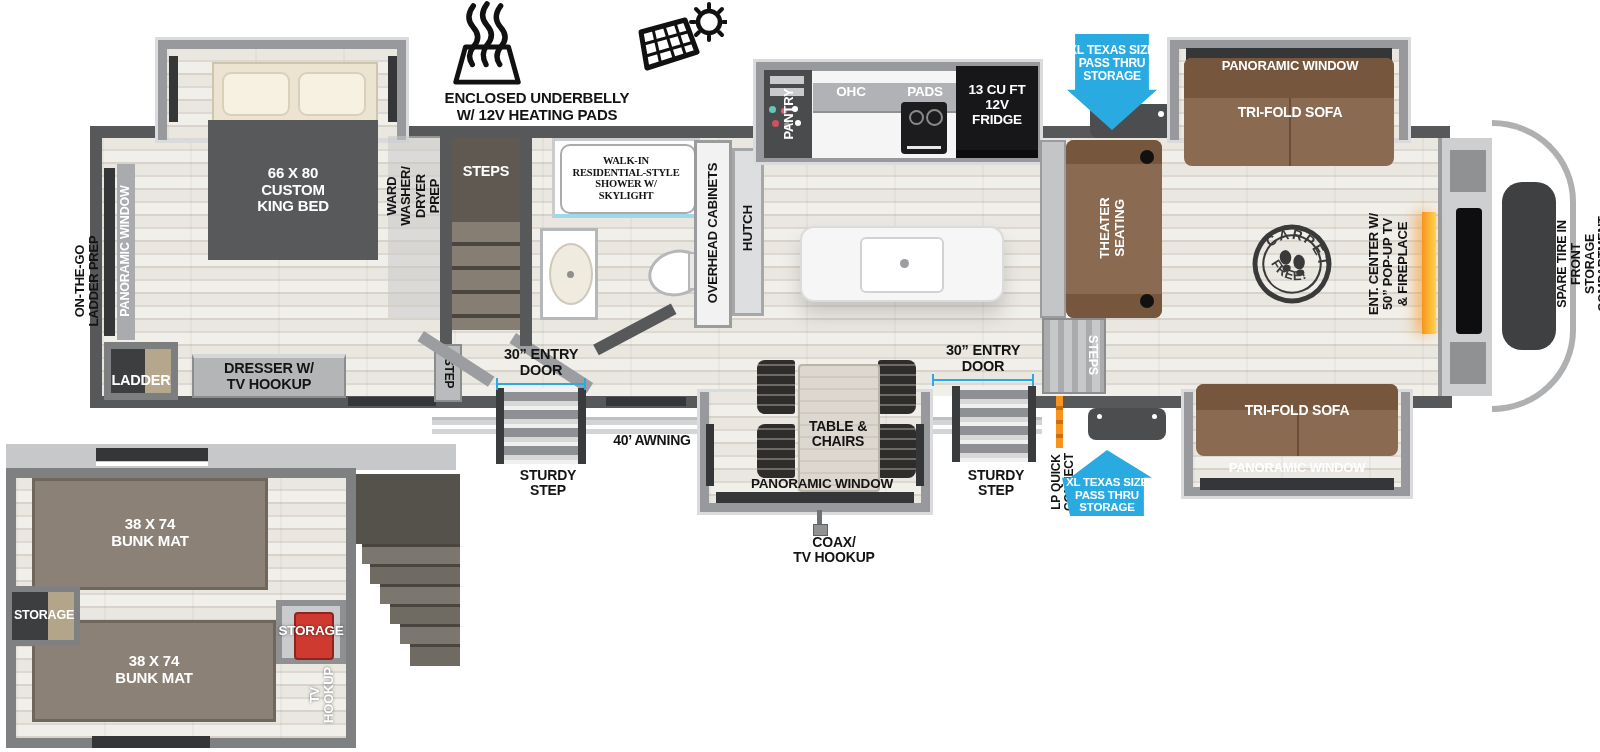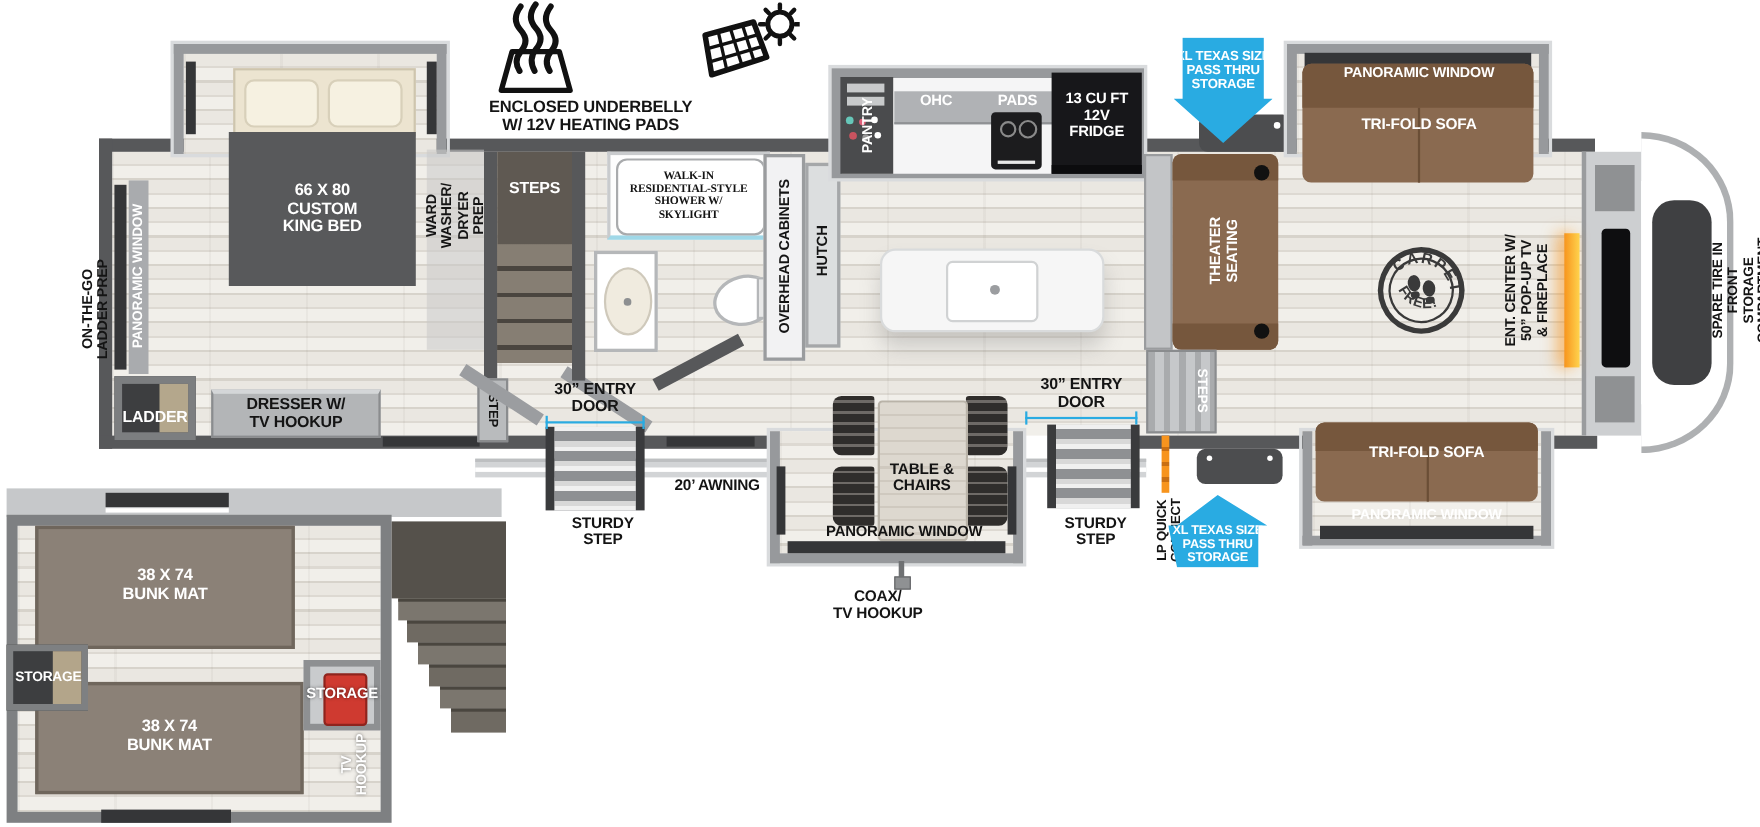--- a/index.html
+++ b/index.html
@@ -26,21 +26,21 @@
 </head>
 <body>
 
 <div id="scene">
 
   <div class="abs floor" style="left:102px;top:138px;width:1346px;height:258px;"></div>
 
   <div class="abs" style="left:432px;top:417px;width:610px;height:14px;background:#d2d4d6;border-top:3px solid #bdbfc1;">
     <div class="abs" style="left:0;top:5px;width:100%;height:4px;background:#fff;"></div>
   </div>
-  <div class="lbl" style="left:652px;top:441px;font-size:14px;">20’ AWNING</div>
+  <div class="lbl" style="left:652px;top:441px;font-size:14px;">40’ AWNING</div>
 
   <div class="abs wall" style="left:90px;top:126px;width:1360px;height:12px;"></div>
   <div class="abs wall" style="left:90px;top:126px;width:12px;height:282px;"></div>
   <div class="abs wall" style="left:90px;top:396px;width:407px;height:12px;"></div>
   <div class="abs wall" style="left:585px;top:396px;width:117px;height:12px;"></div>
   <div class="abs wall" style="left:1035px;top:396px;width:155px;height:12px;"></div>
   <div class="abs wall" style="left:1408px;top:396px;width:44px;height:12px;"></div>
 
   <div class="abs win" style="left:104px;top:168px;width:11px;height:168px;"></div>
   <div class="abs" style="left:117px;top:164px;width:18px;height:176px;background:#a9abae;"></div>
@@ -224,21 +224,21 @@
   <div class="abs" style="left:878px;top:360px;width:38px;height:54px;background:#2f2d2b;border-radius:3px 8px 8px 3px;background-image:repeating-linear-gradient(0deg,#2f2d2b 0 8px,#6e6a66 8px 10px);"></div>
   <div class="abs" style="left:878px;top:424px;width:38px;height:54px;background:#2f2d2b;border-radius:3px 8px 8px 3px;background-image:repeating-linear-gradient(0deg,#2f2d2b 0 8px,#6e6a66 8px 10px);"></div>
   <div class="abs" style="left:798px;top:364px;width:78px;height:124px;background:repeating-linear-gradient(180deg,#ddd8cf 0 10px,#cfc9bf 10px 12px);border:2px solid #b9b3a8;border-radius:4px;"></div>
   <div class="lbl" style="left:838px;top:434px;font-size:14px;">TABLE &amp;
 CHAIRS</div>
   <div class="abs win" style="left:716px;top:492px;width:198px;height:11px;"></div>
   <div class="lbl" style="left:822px;top:484px;font-size:13.5px;">PANORAMIC WINDOW</div>
 
   <div class="abs" style="left:817px;top:510px;width:5px;height:16px;background:#6f7173;"></div>
   <div class="abs" style="left:813px;top:524px;width:13px;height:10px;background:#8f9193;border:1px solid #5f6163;"></div>
-  <div class="lbl" style="left:798px;top:550px;font-size:14px;">COAX/
+  <div class="lbl" style="left:834px;top:550px;font-size:14px;">COAX/
 TV HOOKUP</div>
 
   <div class="abs stepmetal" style="left:496px;top:388px;width:90px;height:76px;"></div>
   <div class="lbl" style="left:548px;top:483px;font-size:14px;">STURDY
 STEP</div>
   <div class="abs" style="left:496px;top:383px;width:90px;height:2px;background:#29abe2;">
     <div class="abs" style="left:0;top:-5px;width:2px;height:12px;background:#29abe2;"></div>
     <div class="abs" style="right:0;top:-5px;width:2px;height:12px;background:#29abe2;"></div>
   </div>
   <div class="lbl" style="left:541px;top:363px;font-size:14.5px;">30” ENTRY

